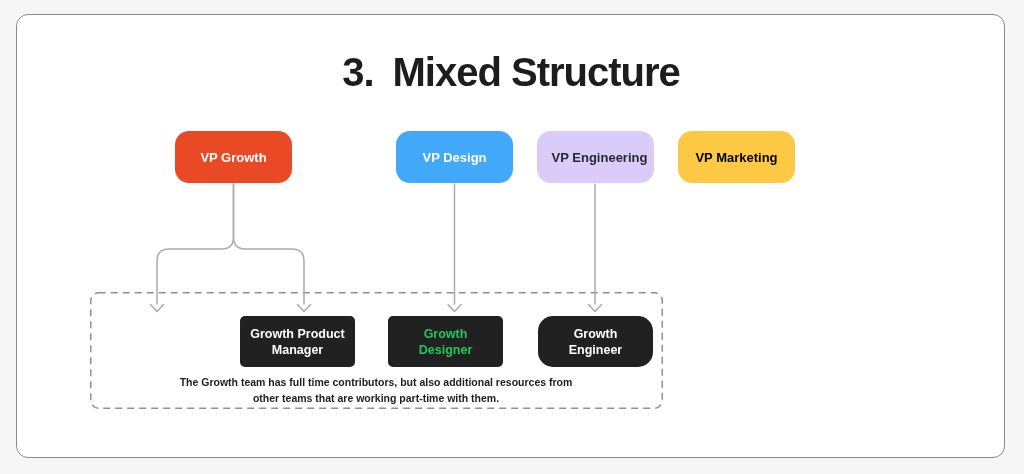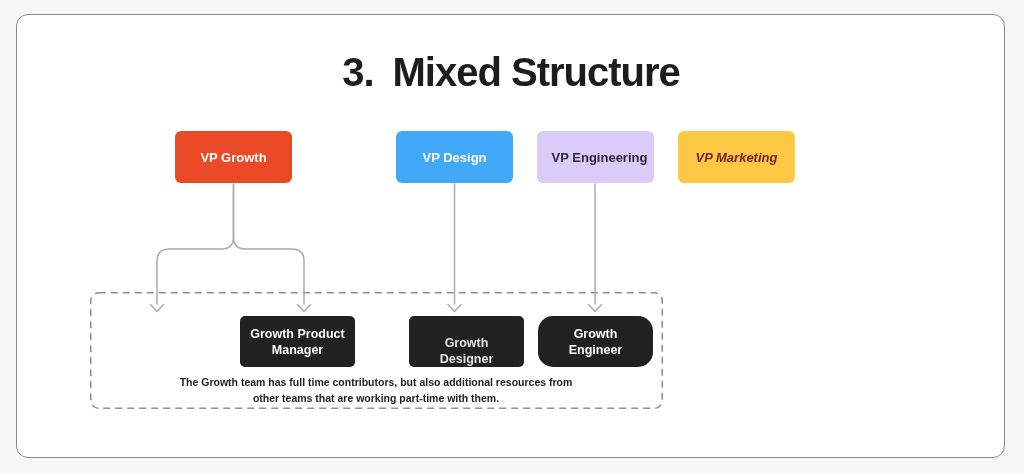--- a/index.html
+++ b/index.html
@@ -32,21 +32,21 @@
     font-weight:700;
     letter-spacing:-1px;
     color:#1d1d1f;
     white-space:nowrap;
   }
   .page-title .num{margin-right:19px;}
   .vp-box{
     position:absolute;
     top:131px;
     width:117px;height:52px;
-    border-radius:6px;
+    border-radius:14px;
     display:flex;align-items:center;justify-content:center;
     font-size:13px;font-weight:700;
     box-sizing:border-box;
     text-align:center;
   }
   .role-box{
     position:absolute;
     top:316px;
     width:115px;height:51px;
     border-radius:5px;
@@ -101,28 +101,28 @@
 
   <div class="vp-box" style="left: 175px; background: rgb(233, 74, 37); color: rgb(255, 255, 255);">
     <span>VP Growth</span>
   </div>
   <div class="vp-box" style="left: 396px; background: rgb(66, 169, 248); color: rgb(255, 255, 255);">
     <span>VP Design</span>
   </div>
   <div class="vp-box" style="left: 537px; background: rgb(219, 203, 249); color: rgb(39, 39, 58); padding-left: 8px;">
     <span>VP Engineering</span>
   </div>
-  <div class="vp-box" style="left: 678px; background: rgb(253, 201, 68); color: #7f1d1d; font-style: italic;">
+  <div class="vp-box" style="left: 678px; background: rgb(253, 201, 68); color: #000000;">
     <span>VP Marketing</span>
   </div>
 
   <div class="role-box" style="left: 240px; background: rgb(33, 33, 33); color: rgb(255, 255, 255);">
     <span>Growth Product Manager</span>
   </div>
-  <div class="role-box" style="left: 409px; background: rgb(33, 33, 33); color: #e5e5e5; align-items: flex-end;">
+  <div class="role-box" style="left: 388px; background: rgb(33, 33, 33); color: #22c55e;">
     <span>Growth Designer</span>
   </div>
   <div class="role-box" style="left: 538px; background: rgb(33, 33, 33); color: rgb(255, 255, 255); border-radius: 15px;">
     <span>Growth Engineer</span>
   </div>
 
   <div class="note">
     <div>The Growth team has full time contributors, but also additional resources from</div>
     <div>other teams that are working part-time with them.</div>
   </div>

